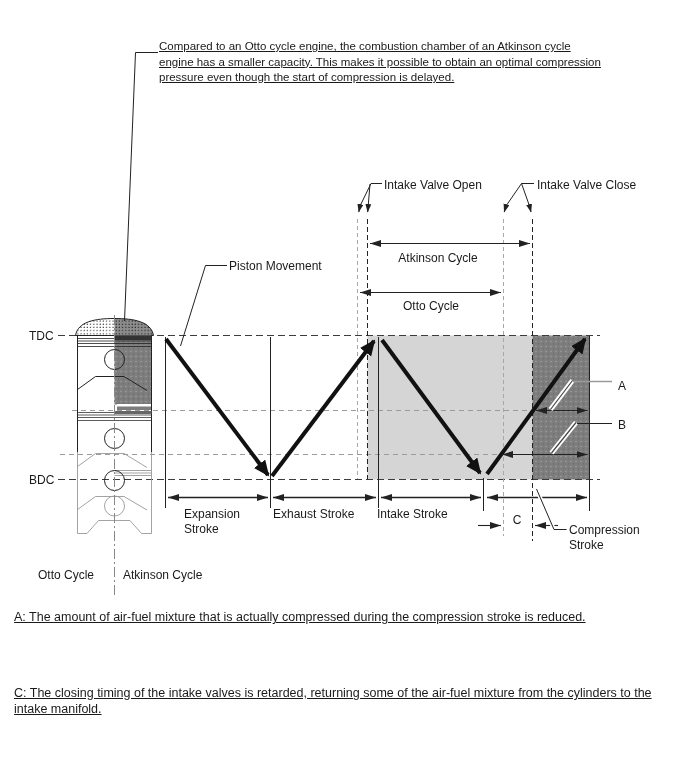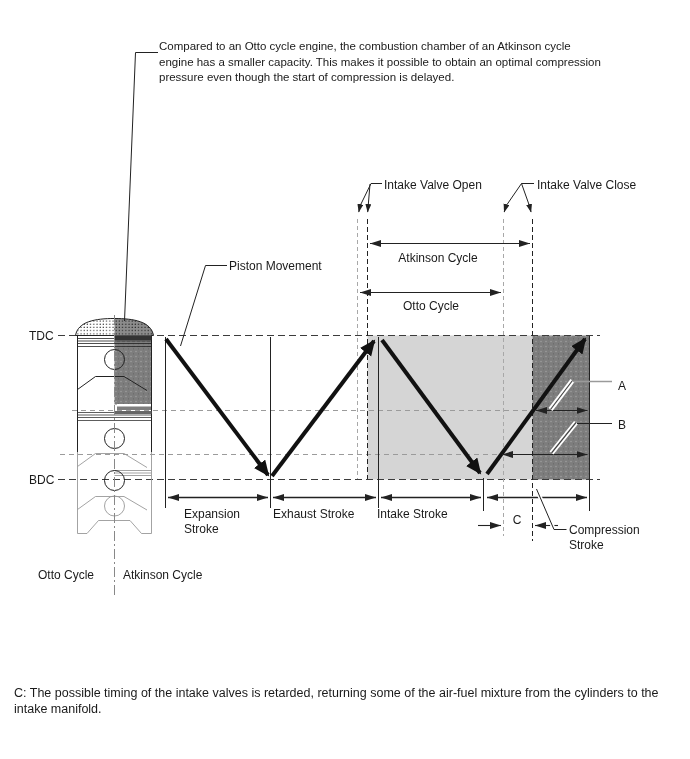--- a/index.html
+++ b/index.html
@@ -1,21 +1,21 @@
 <!DOCTYPE html>
 <html><head>
 <meta charset="utf-8">
 <style>
   html,body{margin:0;padding:0;background:#fff;}
   .canvas{
     position:relative; width:690px; height:759px; background:#ffffff;
     font-family:"Liberation Sans", sans-serif; color:#1a1a1a; overflow:hidden;
   }
   .canvas svg{position:absolute; left:0; top:0;}
-  .note{position:absolute; font-size:12.5px; line-height:16px; color:#1a1a1a;}
+  .note{position:absolute; font-size:12.5px; line-height:16px; color:#1a1a1a;text-decoration:underline;}
   .top-note{left:159px; top:39px; width:446px; font-size:11.5px; line-height:15.5px;}
   .note-a{left:14px; top:609px; width:670px;}
   .note-b{left:14px; top:647px; width:670px;}
   .note-c{left:14px; top:685px; width:652px;}
   svg text{font-family:"Liberation Sans", sans-serif; font-size:12px; fill:#1a1a1a;}
   svg text.mid{text-anchor:middle;}
 </style>
 </head>
 <body>
 
@@ -180,15 +180,16 @@
     <text x="569" y="533.5">Compression</text>
     <text x="569" y="548.5">Stroke</text>
     <text x="618" y="390">A</text>
     <text x="618" y="429">B</text>
     <text x="38" y="578.5">Otto Cycle</text>
     <text x="123" y="578.5">Atkinson Cycle</text>
   </g>
 </svg>
 
 <div class="note top-note">Compared to an Otto cycle engine, the combustion chamber of an Atkinson cycle engine has a smaller capacity. This makes it possible to obtain an optimal compression pressure even though the start of compression is delayed.</div>
-<div class="note note-c">C: The possible timing of the intake valves is retarded, returning some of the air-fuel mixture from the cylinders to the intake manifold.</div>
+<div class="note note-a">A: The amount of air-fuel mixture that is actually compressed during the compression stroke is reduced.</div>
+<div class="note note-c">C: The closing timing of the intake valves is retarded, returning some of the air-fuel mixture from the cylinders to the intake manifold.</div>
 
 </div>
 
 </body></html>

